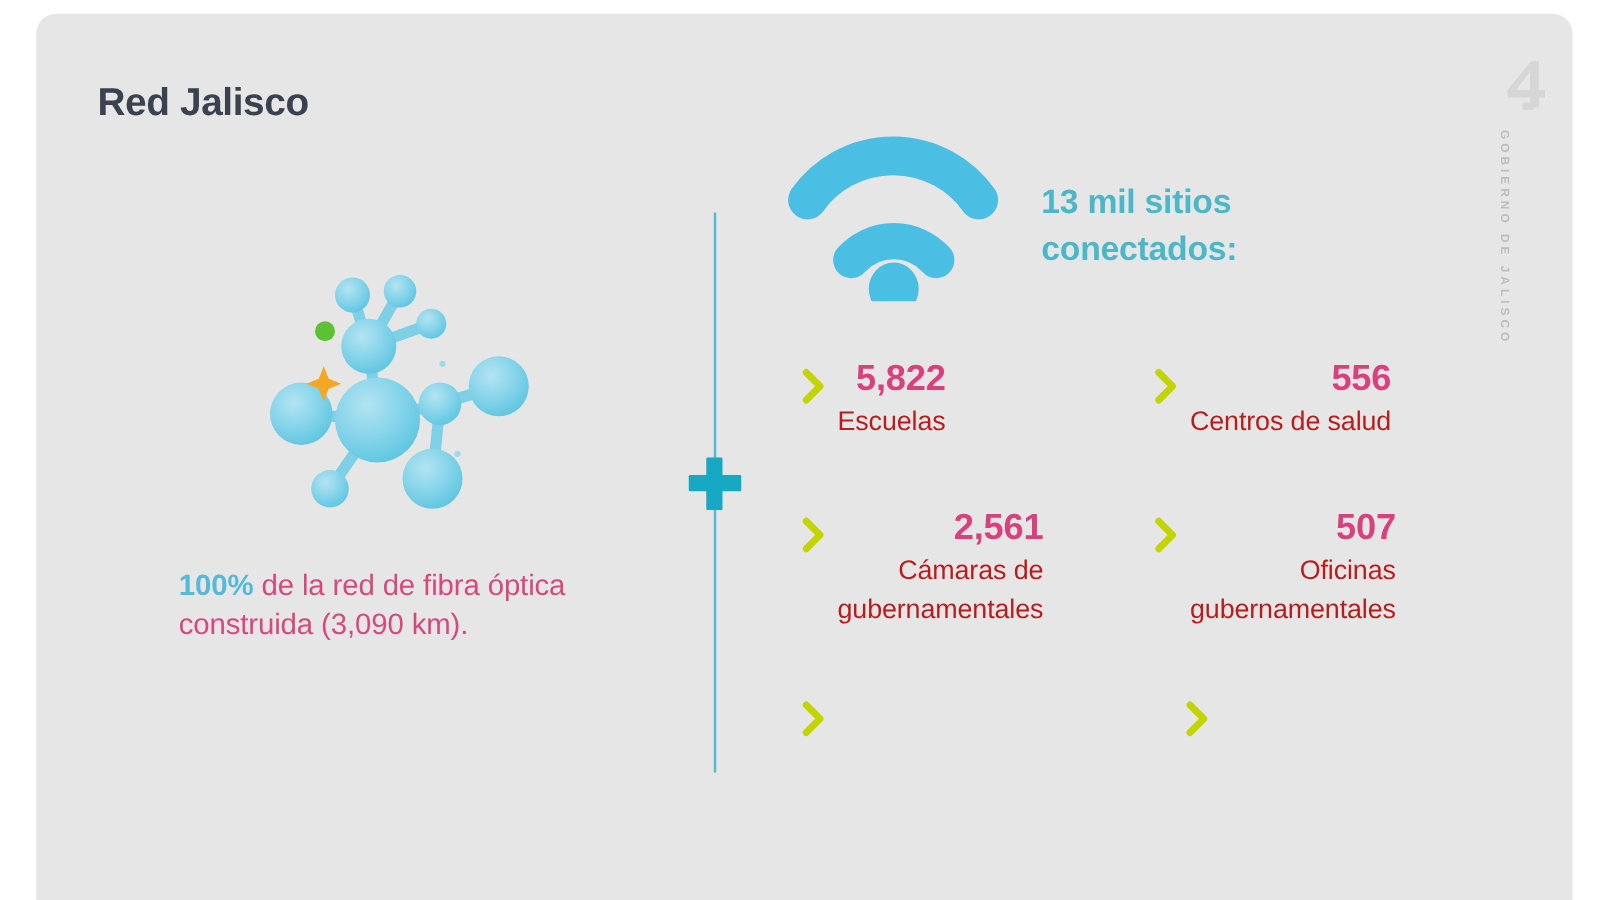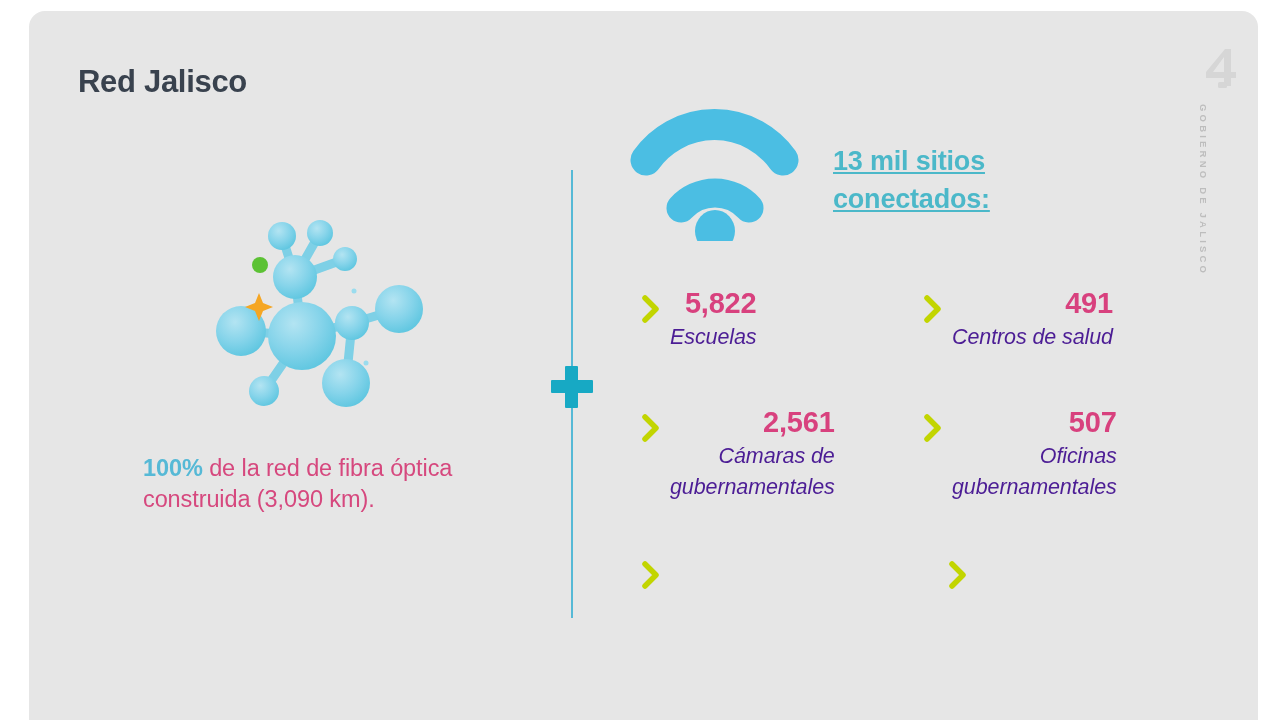--- a/index.html
+++ b/index.html
@@ -161,26 +161,25 @@
 
   .stat-num {
     font-size: 29px;
     font-weight: bold;
     color: #d8417e;
     line-height: 1.08;
     letter-spacing: -0.2px;
   }
   .stat-label {
     font-size: 21.5px;
-    color: #4c1d95;
+    color: #b91c1c;
     line-height: 1.42;
     margin-top: 3px;
     letter-spacing: -0.1px;
     white-space: pre-line;
-    font-style: italic;
   }
 
   
   .watermark {
     position: absolute;
     right: 14px;
     top: 35px;
     width: 46px;
     text-align: center;
   }
@@ -256,21 +255,21 @@
     <div class="wifi-wrap">
       <svg viewBox="0 0 215 145" xmlns="http://www.w3.org/2000/svg">
         <g fill="none" stroke="#4bbee3" stroke-linecap="round">
           <path d="M23 64 A84 84 0 0 1 160 64" stroke-width="31"></path>
           <path d="M58 112 A46 46 0 0 1 126 112" stroke-width="29"></path>
         </g>
         <ellipse cx="92" cy="135" rx="20" ry="21" fill="#4bbee3"></ellipse>
       </svg>
     </div>
 
-    <div class="sites-headline" style="white-space: pre-line; text-decoration: underline;">13 mil sitios
+    <div class="sites-headline" style="white-space: pre-line;">13 mil sitios
 conectados:</div>
 
     <div class="stats">
 
       <div class="stat-row r1">
         <div class="stat col-a">
           <span class="chev">
             <svg viewBox="0 0 20 30" xmlns="http://www.w3.org/2000/svg">
               <polyline points="4,4 15,15 4,26" fill="none" stroke="#c2d500" stroke-width="5.5" stroke-linecap="round" stroke-linejoin="round"></polyline>
             </svg>
@@ -280,21 +279,21 @@
             <span class="stat-label" style="display:block;">Escuelas</span>
           </span>
         </div>
         <div class="stat col-b">
           <span class="chev">
             <svg viewBox="0 0 20 30" xmlns="http://www.w3.org/2000/svg">
               <polyline points="4,4 15,15 4,26" fill="none" stroke="#c2d500" stroke-width="5.5" stroke-linecap="round" stroke-linejoin="round"></polyline>
             </svg>
           </span>
           <span class="stat-body">
-            <span class="stat-num" style="display:block;">491</span>
+            <span class="stat-num" style="display:block;">556</span>
             <span class="stat-label" style="display:block;">Centros de salud</span>
           </span>
         </div>
       </div>
 
       <div class="stat-row r2">
         <div class="stat col-a">
           <span class="chev">
             <svg viewBox="0 0 20 30" xmlns="http://www.w3.org/2000/svg">
               <polyline points="4,4 15,15 4,26" fill="none" stroke="#c2d500" stroke-width="5.5" stroke-linecap="round" stroke-linejoin="round"></polyline>

